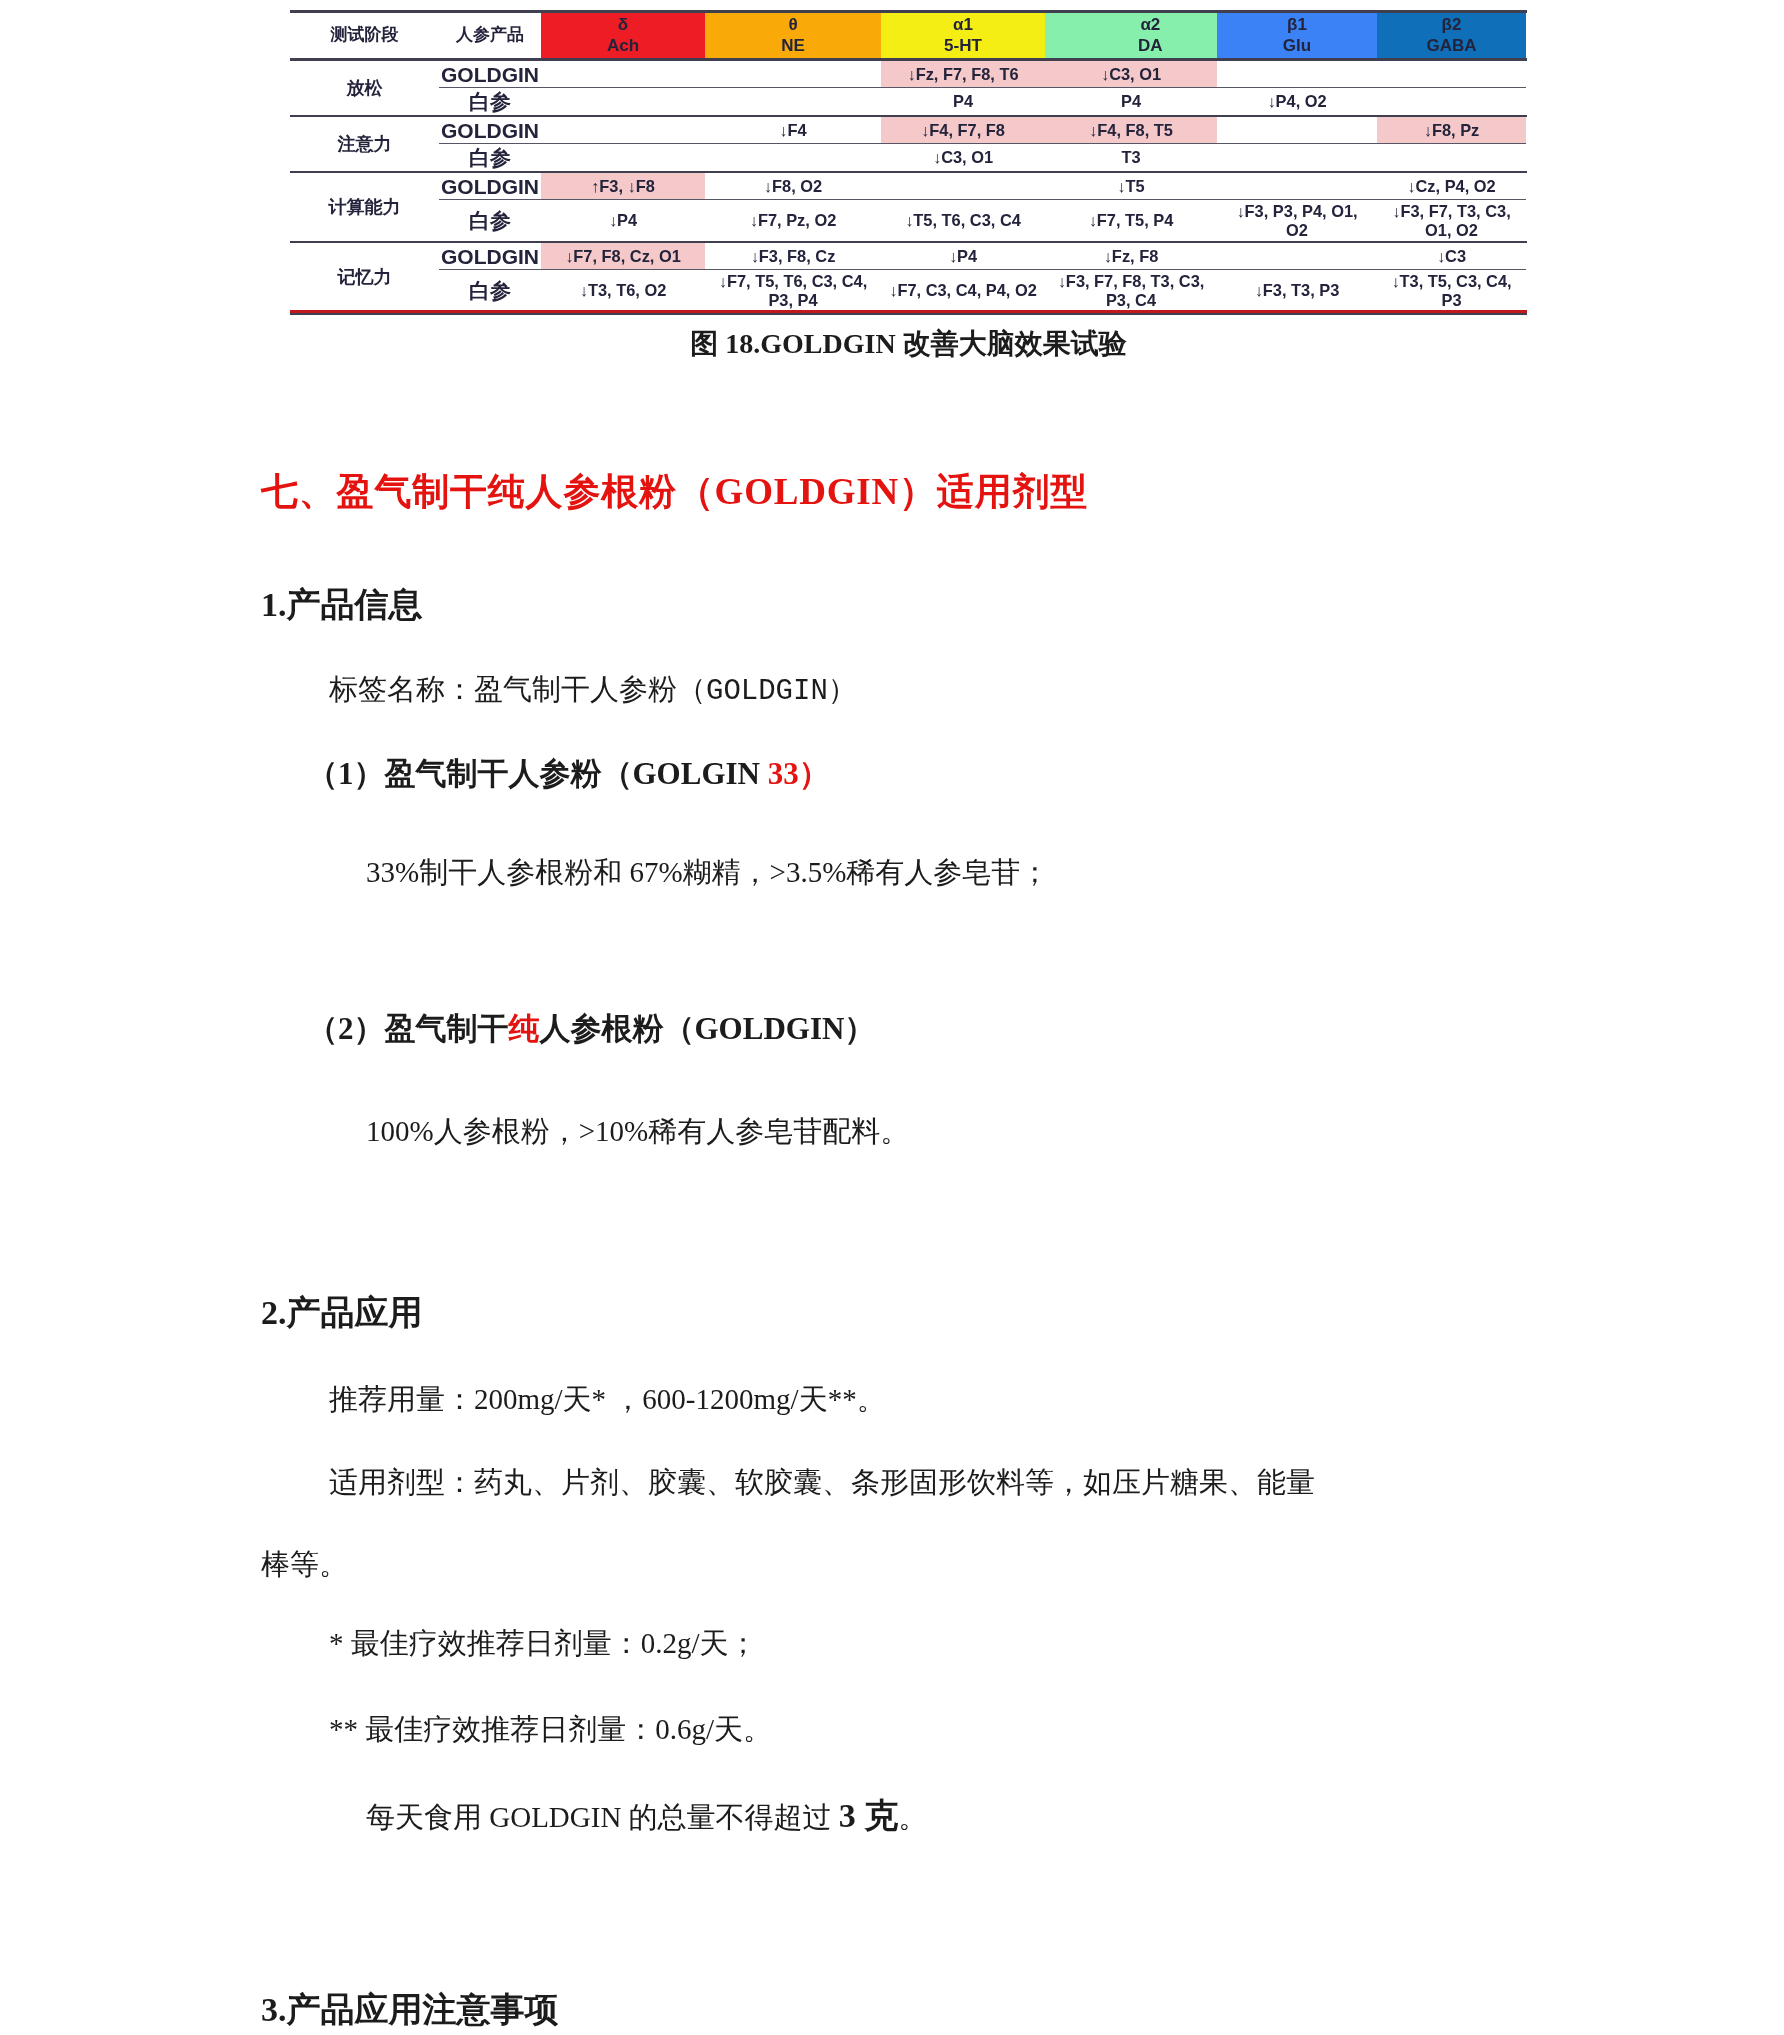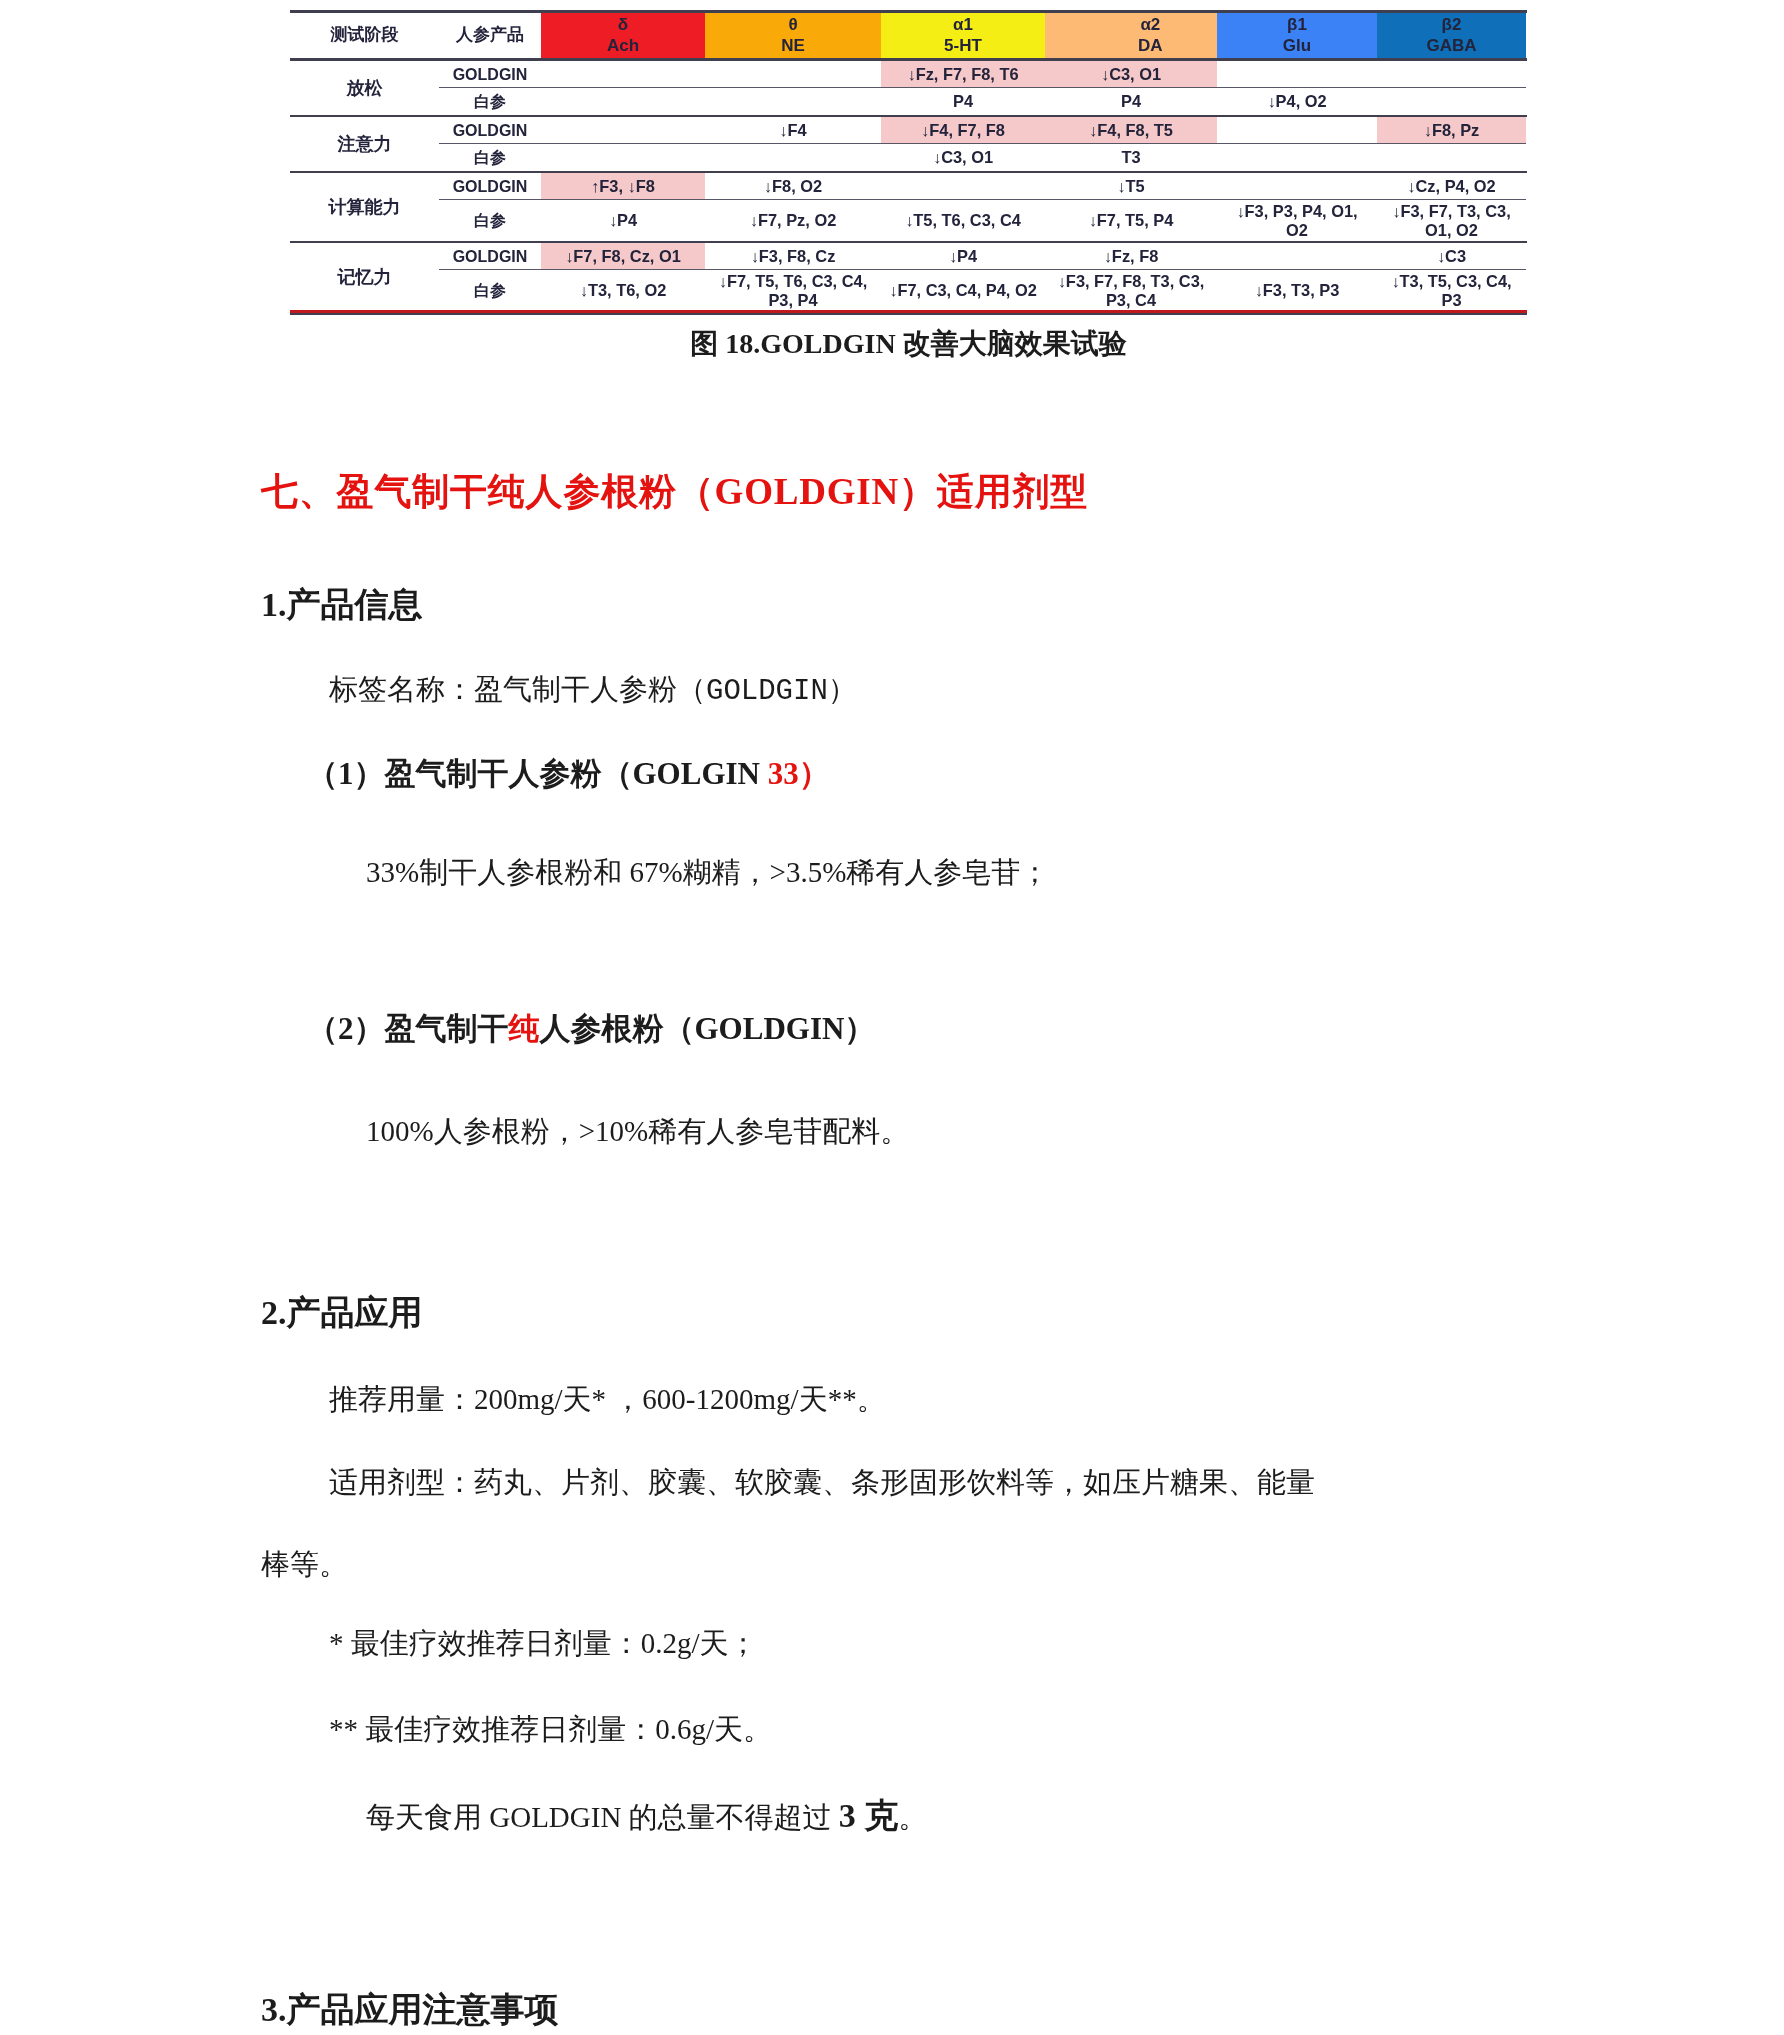--- a/index.html
+++ b/index.html
@@ -32,21 +32,21 @@
   }
   .thead{border-bottom:3.1px solid var(--table-line);}
   .tgroup{grid-auto-rows:minmax(27px,auto);}
   .tgroup + .tgroup{border-top:2.3px solid var(--table-line);}
   .c{
     display:flex;align-items:center;justify-content:center;text-align:center;
     padding:1.6px 6.3px;font-size:16.4px;line-height:19px;white-space:pre-wrap;
   }
   .hc{flex-direction:column;height:45px;font-size:17px;line-height:20.4px;}
   .st{grid-row:1 / span 2;grid-column:1;font-size:18px;}
-  .pr{font-size:16px;}
+  .pr{font-size:21px;}
   .ra{border-bottom:1.6px solid #565666;}
   .pink{background:var(--pink);}
   .redrule{
     position:absolute;left:290px;top:310px;width:1237px;height:0;
     border-top:3.1px solid var(--red-rule);
   }
 
   
   .cap{left:290px;top:325px;width:1237px;text-align:center;font-size:28px;font-weight:bold;}
   .h-red{left:261px;top:467px;font-size:37px;font-weight:bold;color:var(--heading-red);letter-spacing:0.8px;}
@@ -71,21 +71,21 @@
         <div>Ach</div>
       </div>
       <div class="c hc band" style="background: rgb(249, 169, 8);">
         <div>θ</div>
         <div>NE</div>
       </div>
       <div class="c hc band" style="background: rgb(245, 238, 21);">
         <div>α1</div>
         <div>5-HT</div>
       </div>
-      <div class="c hc band" style="background: #fdba74; padding-left: 45px;">
+      <div class="c hc band" style="background: #86efac; padding-left: 45px;">
         <div>α2</div>
         <div>DA</div>
       </div>
       <div class="c hc band" style="background: #3b82f6;">
         <div>β1</div>
         <div>Glu</div>
       </div>
       <div class="c hc band" style="background: rgb(15, 111, 184);">
         <div>β2</div>
         <div>GABA</div>

